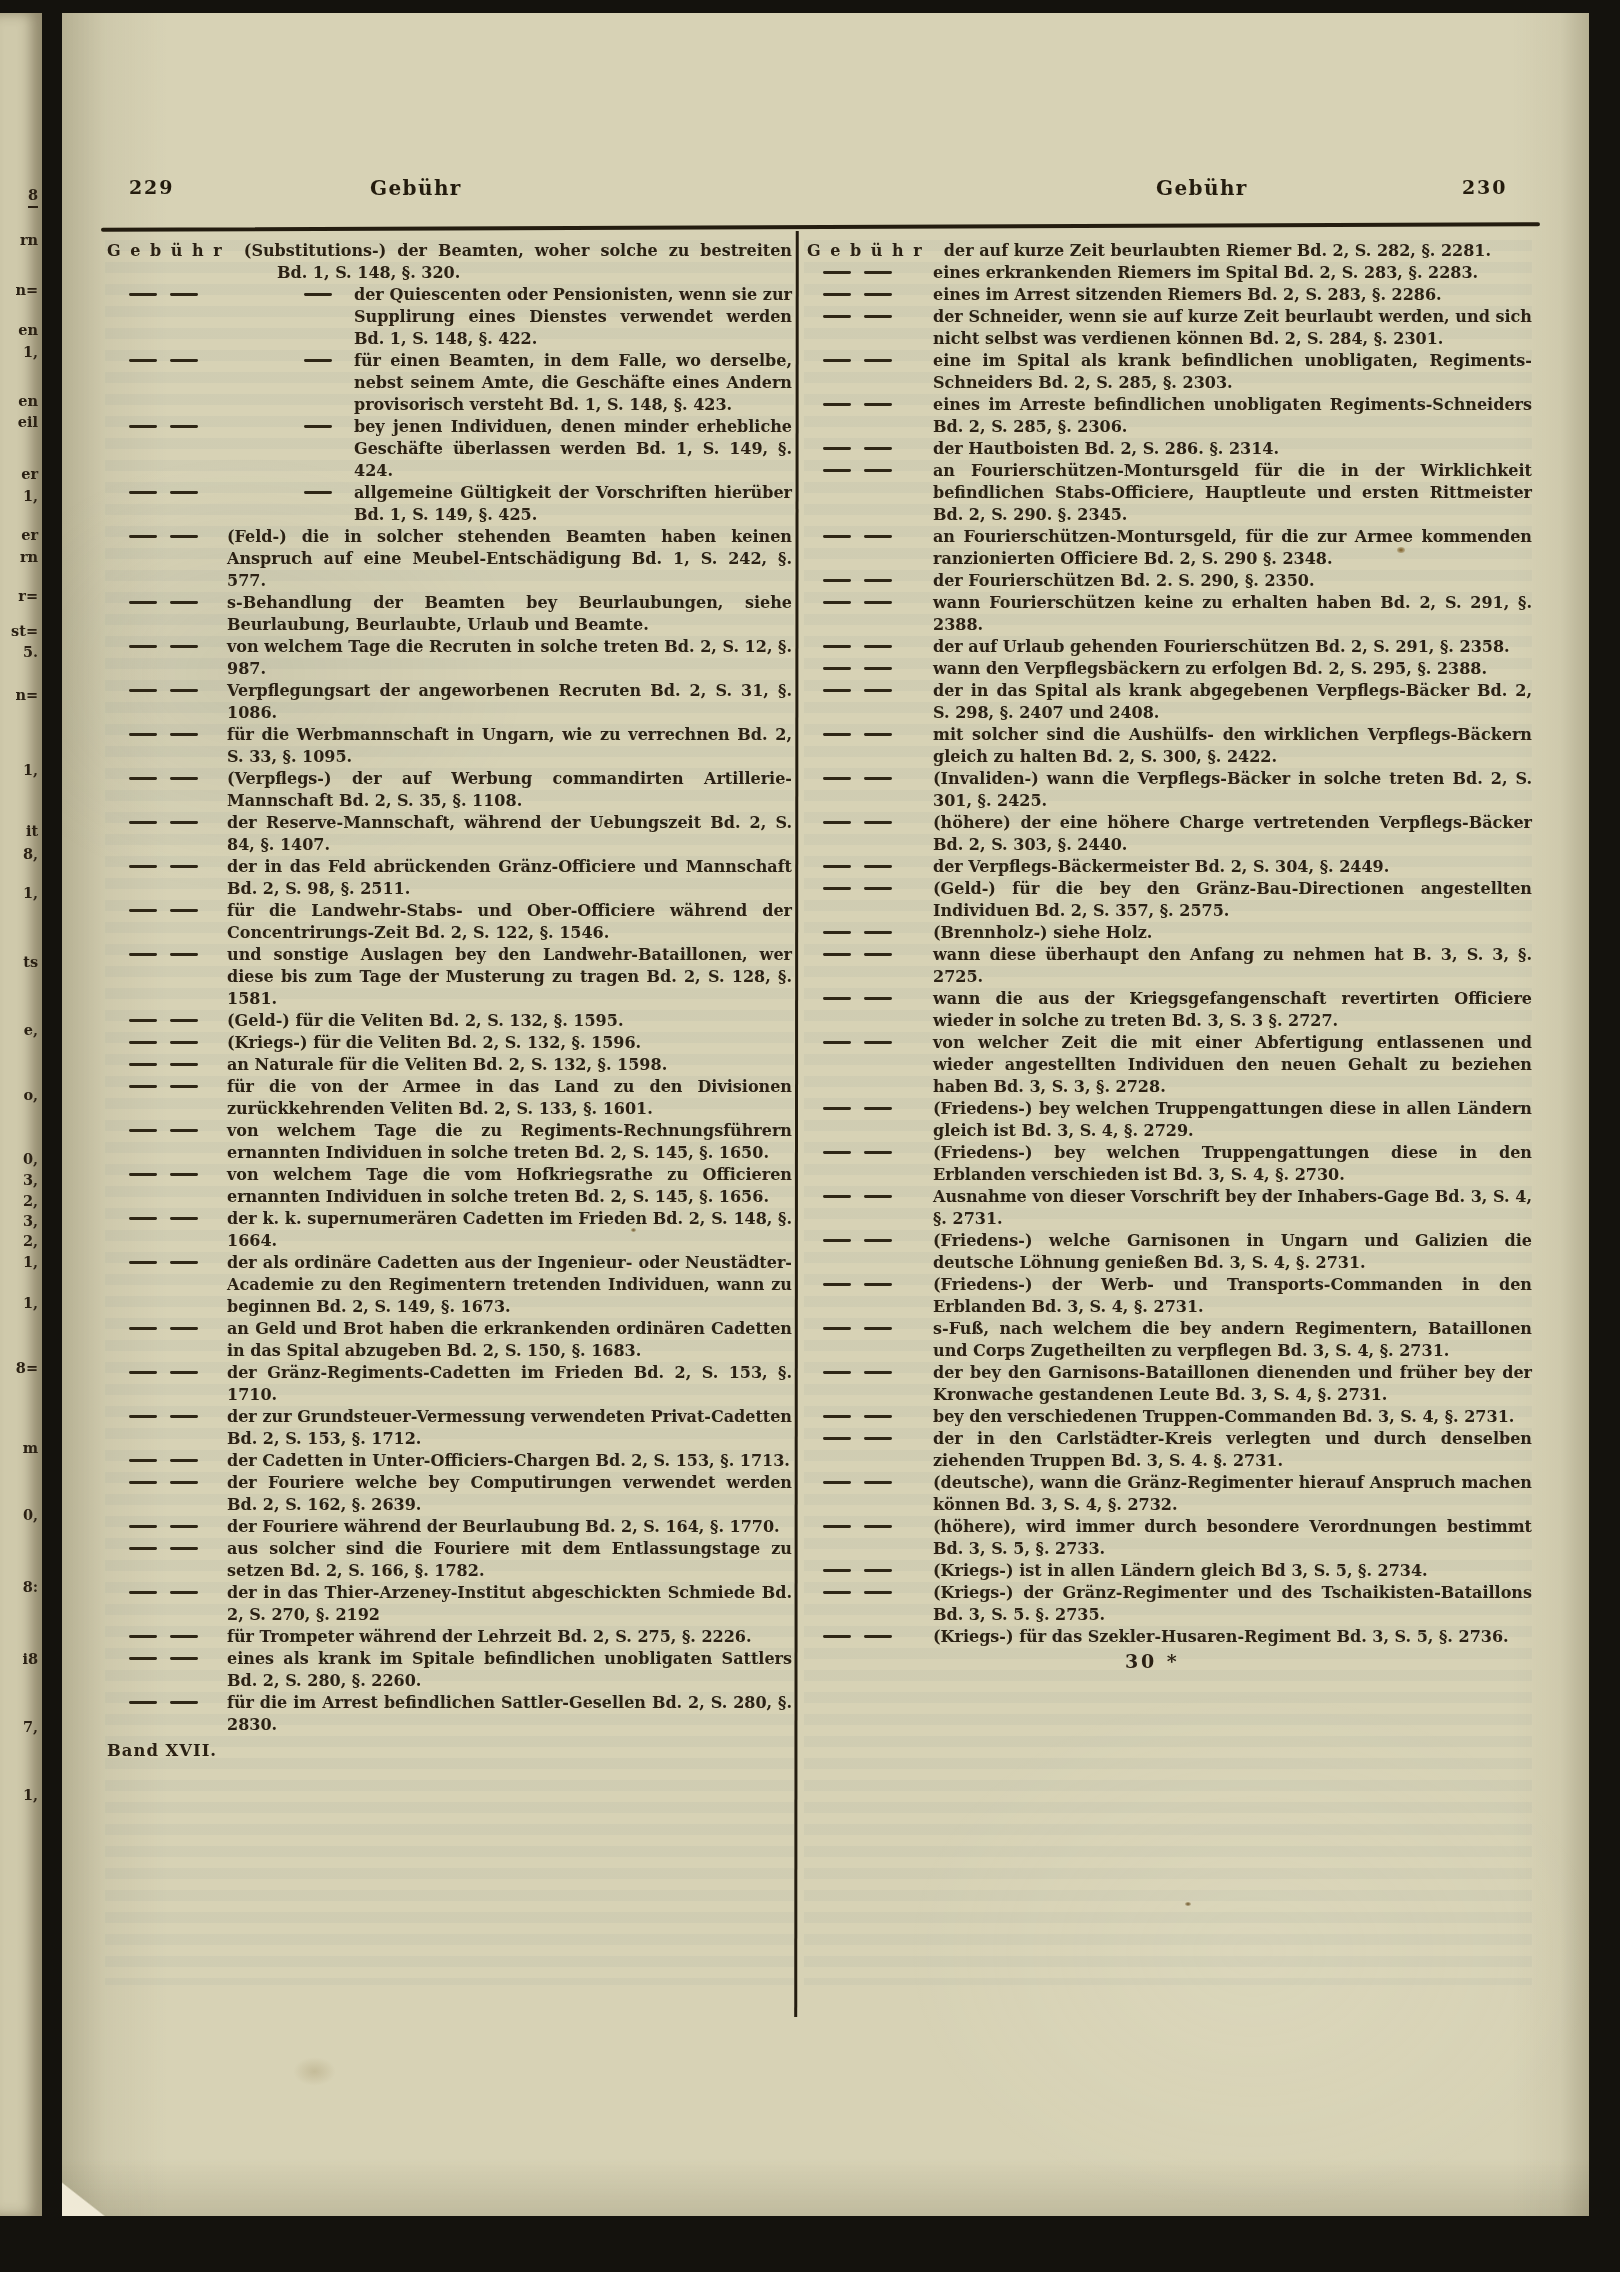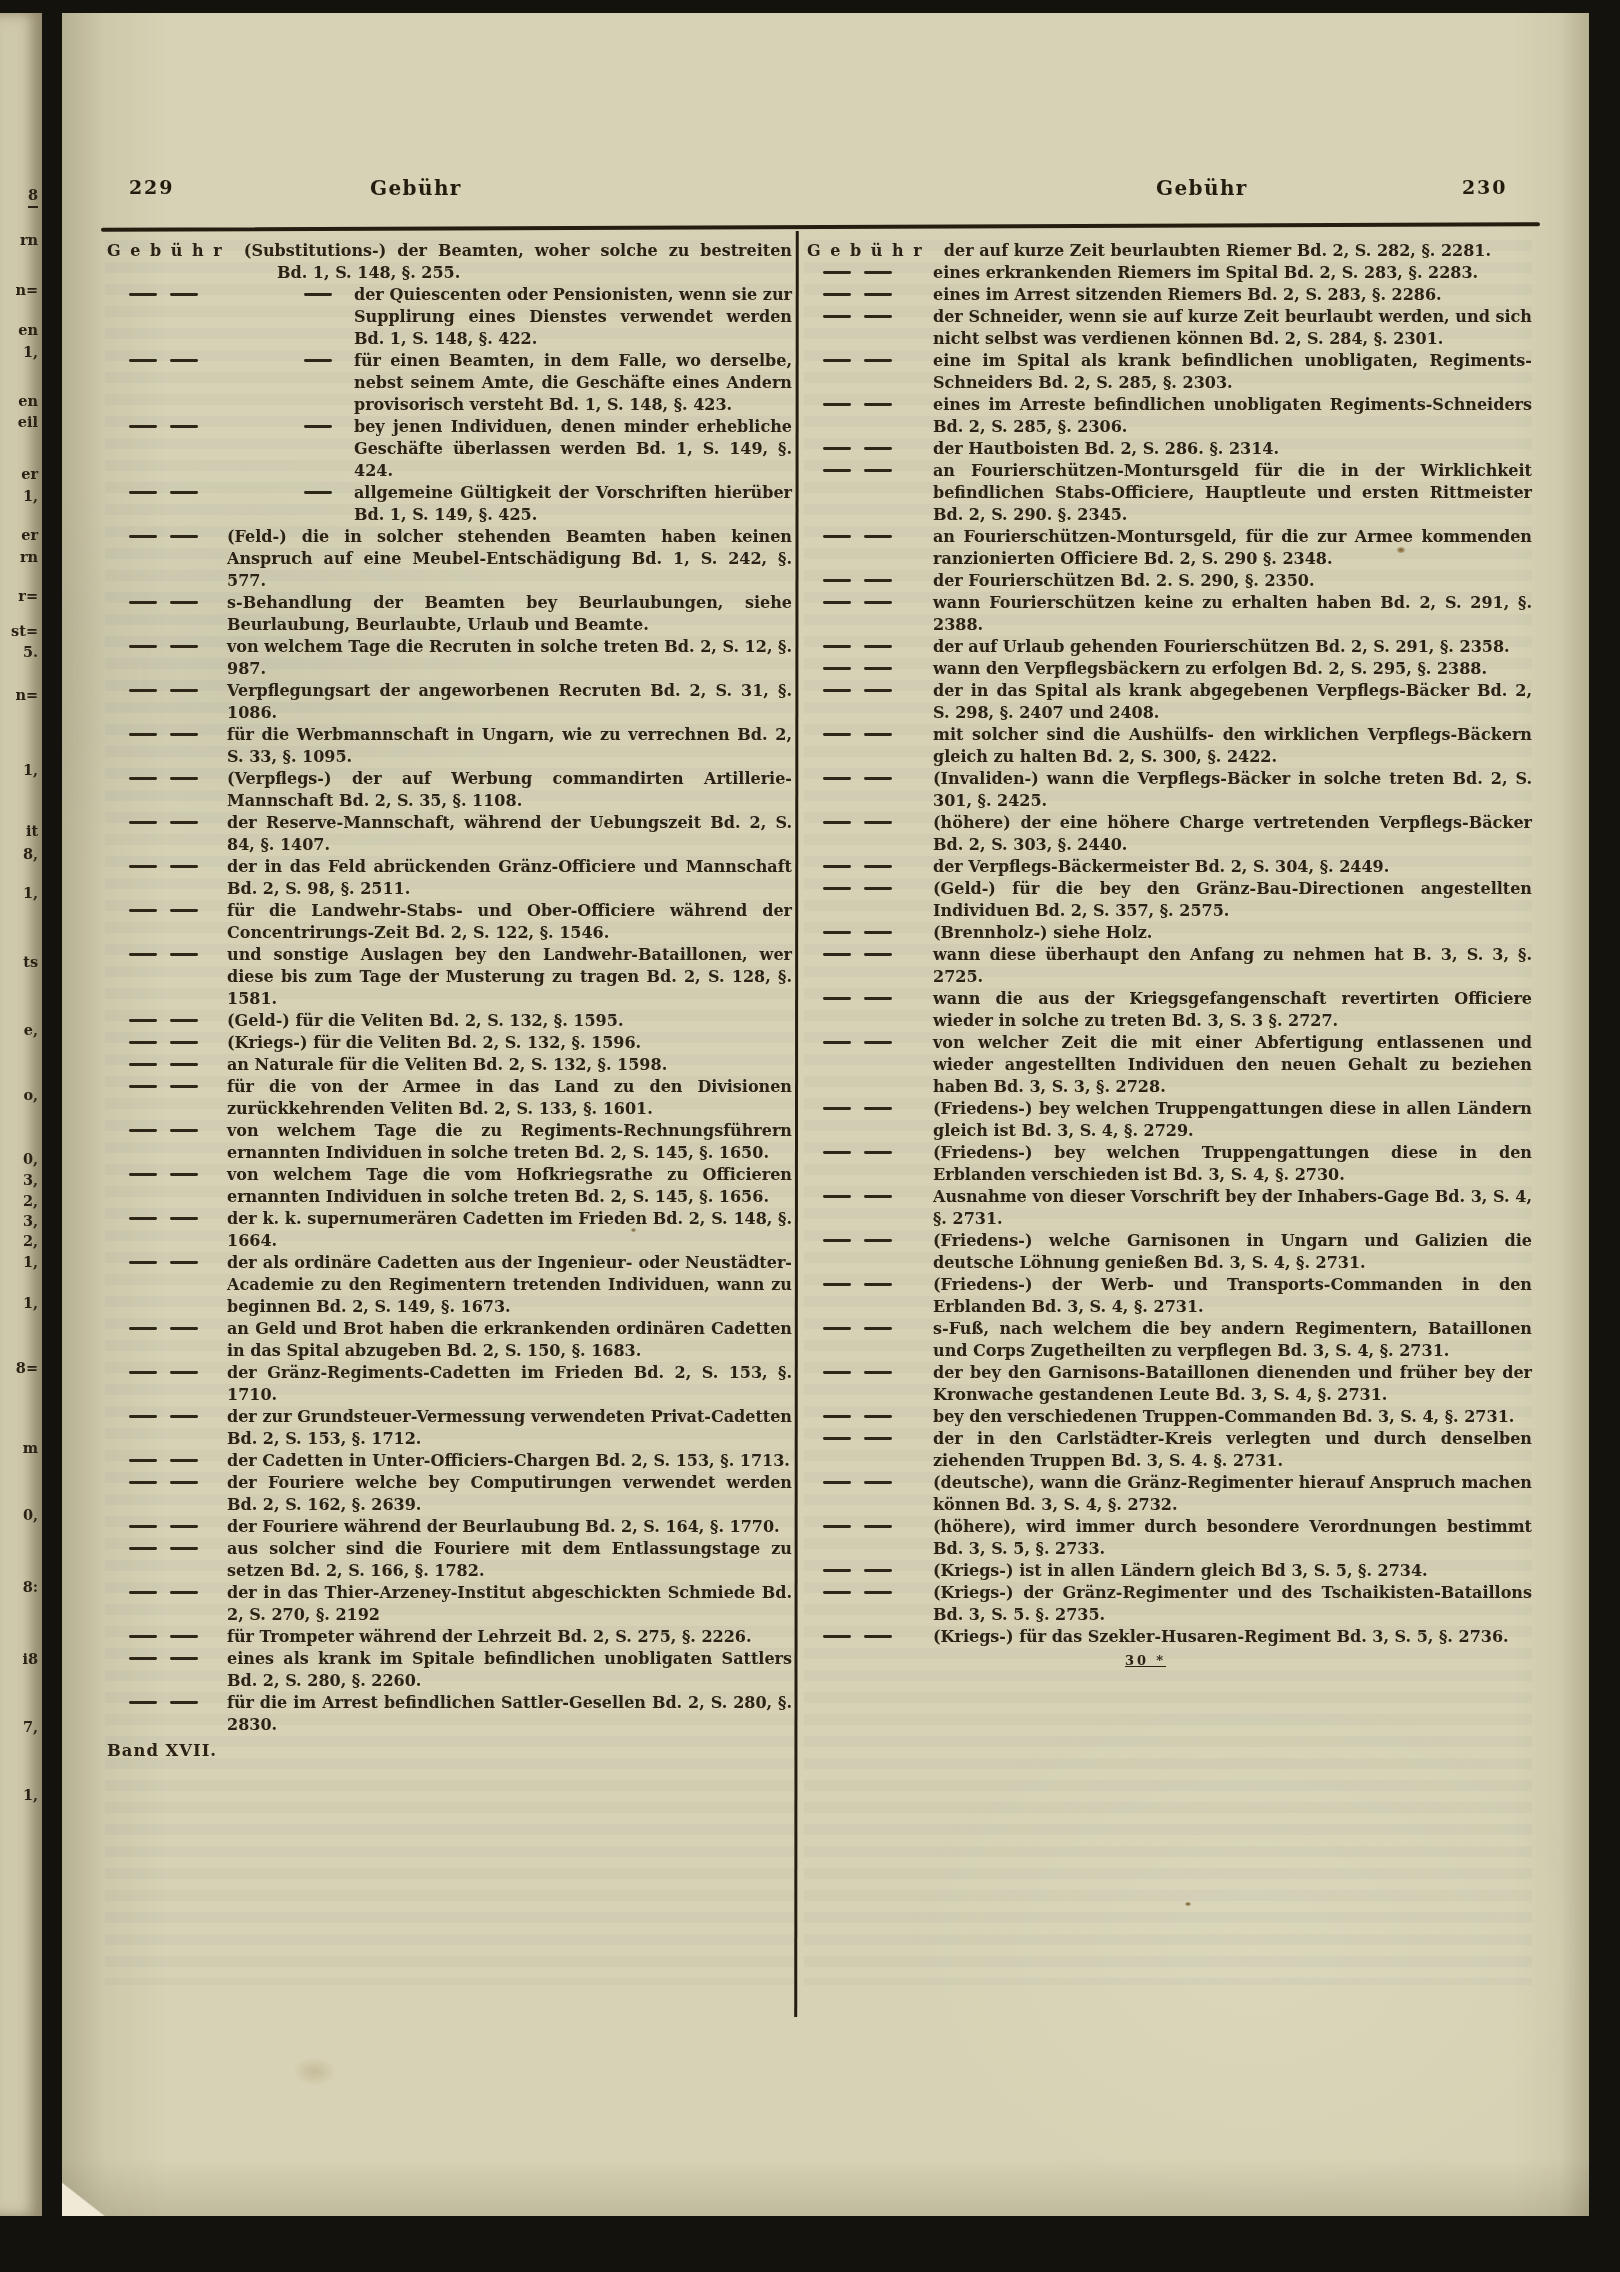--- a/index.html
+++ b/index.html
@@ -40,21 +40,21 @@
   .etext{flex:1;text-align:justify;}
   .dash-cell{flex:0 0 120px;display:flex;gap:12.5px;padding:9.6px 0 0 22px;box-sizing:border-box;}
   .col-right .dash-cell{flex-basis:126px;padding-left:16.4px;}
   .entry.deep .dash-cell{flex-basis:247px;}
   .dash{width:28px;height:2.9px;background:#2e2616;border-radius:1.4px;}
   .dash.last{margin-left:auto;margin-right:22px;}
   .col-left .entry.lead{padding-left:170px;text-indent:-170px;text-align:justify;}
   .col-right .entry.lead{padding-left:126px;text-indent:-126px;text-align:justify;}
   .lead-word{letter-spacing:9.6px;margin-right:12.5px;}
   .foot-left{margin:4.8px 0 0 0;font-size:16.4px;font-weight:bold;letter-spacing:1px;}
-  .foot-right{margin:2.9px 0 0 0;padding-left:318px;font-size:13px;font-weight:bold;letter-spacing:2.9px;text-decoration:underline;}
+  .foot-right{margin:2.9px 0 0 0;padding-left:318px;font-size:19px;font-weight:bold;letter-spacing:2.9px;}
   .stain{position:absolute;border-radius:50%;pointer-events:none;}
   .stain.s1{left:1335px;top:534px;width:7.7px;height:6.7px;background:radial-gradient(#7a5a22,rgba(122,90,34,0));}
   .stain.s2{left:569px;top:1215px;width:4.8px;height:4.8px;background:radial-gradient(#6e5527,rgba(110,85,39,0));}
   .stain.s3{left:1123px;top:1889px;width:5.8px;height:4.8px;background:radial-gradient(#6e5527,rgba(110,85,39,0));}
   .stain.s4{left:231px;top:2044px;width:43px;height:29px;background:radial-gradient(rgba(140,120,70,.25),rgba(0,0,0,0) 70%);}
   .curl{position:absolute;left:0;bottom:0;width:63px;height:46px;
     background:linear-gradient(38deg,#efe9d6 0 34%,rgba(0,0,0,0) 36%);}
 </style>
 </head>
 <body>
@@ -106,21 +106,21 @@
     <div class="hdr-row">
       <span class="pgnum left">229</span>
       <span class="runhead left">Gebühr</span>
       <span class="runhead right">Gebühr</span>
       <span class="pgnum right">230</span>
     </div>
     <div class="hrule"></div>
     <div class="vdiv"></div>
 
     <div class="col col-left" id="col-left">
-        <p class="entry lead"><span class="lead-word">Gebühr</span><span>(Substitutions-) der Beamten, woher solche zu bestreiten Bd. 1, S. 148, §. 255.</span></p>
+        <p class="entry lead"><span class="lead-word">Gebühr</span><span>(Substitutions-) der Beamten, woher solche zu bestreiten Bd. 1, S. 148, §. 320.</span></p>
         <p class="entry deep">
           <span class="dash-cell">
             <span class="dash"></span>
             <span class="dash"></span>
             <span class="dash last"></span>
           </span>
           <span class="etext">der Quiescenten oder Pensionisten, wenn sie zur Supplirung eines Dienstes verwendet werden Bd. 1, S. 148, §. 422.</span>
         </p>
         <p class="entry deep">
           <span class="dash-cell">

